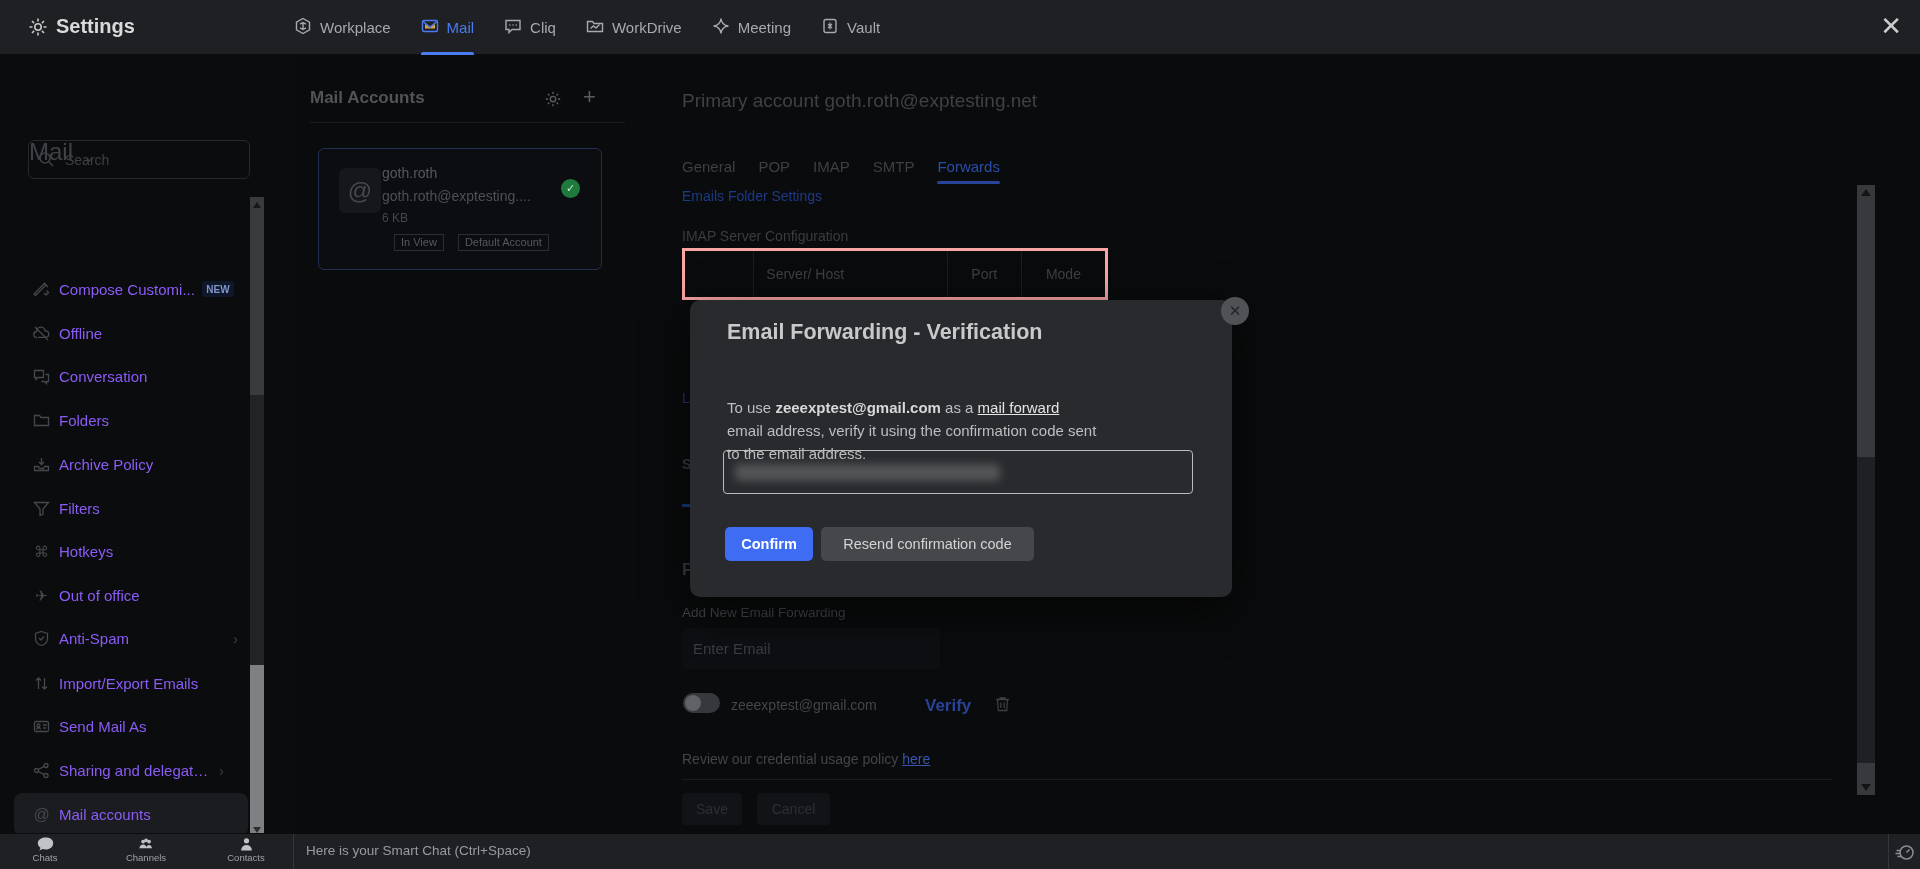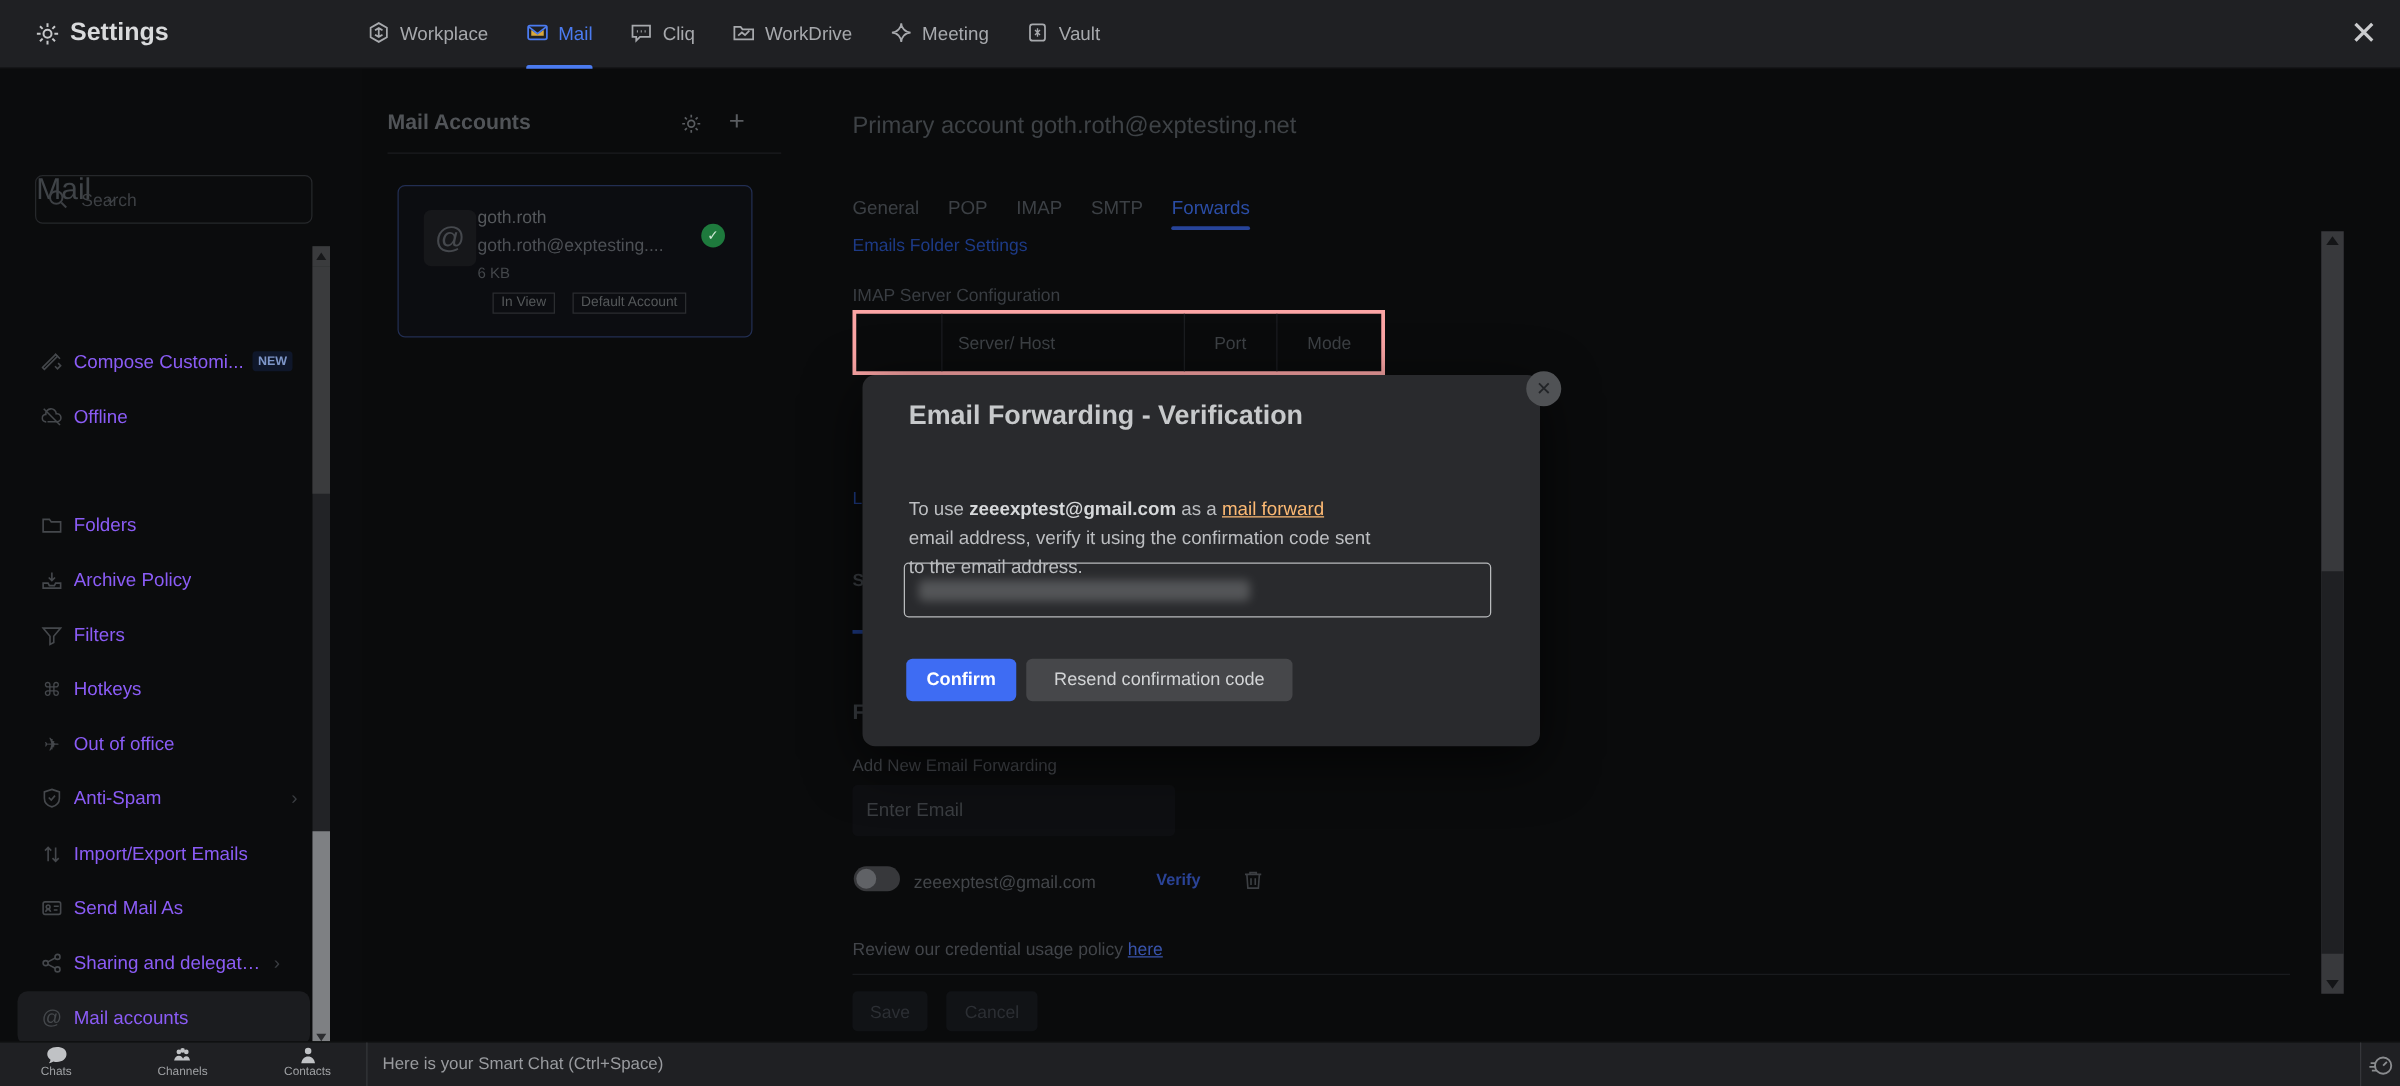--- a/index.html
+++ b/index.html
@@ -68,40 +68,40 @@
   .imap-th { height:100%; border-right:1px solid #1b1d20; color:#3d4145; font-size:14px; display:flex; align-items:center; }
   .frag { position:absolute; left:682px; color:#3a3e43; }
   .frag-link { color:#1d3a86; }
 
   .fwd-add-label { position:absolute; left:682px; top:605px; font-size:13.5px; color:#43464b; }
   .fwd-input { position:absolute; left:682px; top:628px; width:258px; height:41px; background:#0e0f12; border:none; border-radius:4px; color:#6b6e72; font-size:15px; padding-left:11px; outline:none; font-family:"Liberation Sans",sans-serif; }
   .fwd-input::placeholder { color:#3a3d41; }
   .fwd-toggle { position:absolute; left:683px; top:693px; width:37px; height:20px; background:#37383b; border-radius:10px; cursor:pointer; }
   .fwd-toggle .knob { position:absolute; left:2px; top:2px; width:16px; height:16px; background:#606266; border-radius:50%; }
   .fwd-email { position:absolute; left:731px; top:697px; font-size:14px; color:#43464a; }
-  .fwd-verify { position:absolute; left:925px; top:696px; font-size:13px; font-weight:bold; color:#2a4397; cursor:pointer; }
+  .fwd-verify { position:absolute; left:925px; top:696px; font-size:17px; font-weight:bold; color:#2a4397; cursor:pointer; }
   .fwd-trash { position:absolute; left:994px; top:695px; width:17px; height:18px; color:#3c3f43; cursor:pointer; }
   .fwd-review { position:absolute; left:682px; top:751px; font-size:14px; color:#42454a; }
   .fwd-review a { color:#3954ac; text-decoration:underline; cursor:pointer; }
   .fwd-div { position:absolute; left:682px; top:779px; width:1150px; height:1px; background:#191b1e; }
   .btn-dim { position:absolute; top:793px; height:32px; background:#111316; border:none; border-radius:4px; color:#2c2f34; font-size:14px; font-family:"Liberation Sans",sans-serif; cursor:pointer; }
 
   
   .main-scroll { position:absolute; left:1857px; top:185px; width:18px; height:610px; background:#38393c; z-index:60; }
   .main-scroll .thumb { position:absolute; left:0; top:272px; width:18px; height:306px; background:#1f2023; }
   .ms-tri-up { width:0; height:0; border-left:5px solid transparent; border-right:5px solid transparent; border-bottom:7px solid #141517; margin:4px auto; }
   .ms-tri-down { position:absolute; bottom:4px; left:4px; width:0; height:0; border-left:5px solid transparent; border-right:5px solid transparent; border-top:7px solid #141517; }
 
   
   .modal { position:absolute; left:690px; top:300px; width:542px; height:297px; background:#292a2d; border-radius:10px; box-shadow:0 12px 45px rgba(0,0,0,.65); z-index:100; }
   .modal-close { position:absolute; right:-17px; top:-3px; width:28px; height:28px; background:#505255; border-radius:50%; color:#222427; font-size:15px; display:flex; align-items:center; justify-content:center; cursor:pointer; }
   .modal-title { position:absolute; left:37px; top:20px; font-size:21.5px; font-weight:bold; color:#c7c9cb; }
   .modal-body { position:absolute; left:37px; top:96px; width:370px; font-size:15px; line-height:23px; color:#bcbec1; }
   .modal-body b { color:#d6d8da; }
-  .modal-body .ul-link { text-decoration:underline; cursor:pointer; color:#fdba74; }
+  .modal-body .ul-link { text-decoration:underline; cursor:pointer; color:#e5e5e5; }
   .modal-input { position:absolute; left:33px; top:150px; width:470px; height:44px; border:1px solid #b9bbbd; border-radius:4px; background:transparent; cursor:text; }
   .blur-blob { position:absolute; left:11px; top:13px; width:265px; height:17px; background:#77797b; opacity:.55; border-radius:4px; filter:blur(4px); }
   .btn-confirm { position:absolute; left:35px; top:227px; width:88px; height:34px; background:#3e6cf3; border:none; border-radius:5px; color:#fff; font-size:14.5px; font-weight:bold; cursor:pointer; font-family:"Liberation Sans",sans-serif; }
   .btn-resend { position:absolute; left:131px; top:227px; width:213px; height:34px; background:#46474a; border:none; border-radius:5px; color:#d2d4d6; font-size:14.5px; cursor:pointer; font-family:"Liberation Sans",sans-serif; }
 
   
   .bottombar { position:absolute; left:0; top:833px; width:1920px; height:36px; background:#1f2023; border-top:1px solid #0b0c0d; z-index:90; }
   .bb-item { position:absolute; top:2px; width:70px; height:32px; text-align:center; color:#9fa1a4; font-size:9.5px; cursor:pointer; }
   .bb-item svg { width:17px; height:15px; display:block; margin:1px auto 0; color:#c0c2c5; }
   .bb-div { position:absolute; top:0; width:1px; height:36px; background:#35363a; }
@@ -193,20 +193,29 @@
     <span class="badge-new">NEW</span>
   </div>
   <div class="sb-item" style="top:257px">
     <span class="ic">
         <svg viewBox="0 0 17 17" fill="none" stroke="currentColor" stroke-width="1.3">
           <path d="M4 12.5a3 3 0 01-.4-6A4.2 4.2 0 0112 6a3.2 3.2 0 011 6.4H5"></path>
           <path d="M2 2l13 13"></path>
         </svg>
       </span>
     <span class="lb">Offline</span>
+  </div>
+  <div class="sb-item" style="top:300px">
+    <span class="ic">
+        <svg viewBox="0 0 17 17" fill="none" stroke="currentColor" stroke-width="1.3">
+          <path d="M1.5 2.5h9v7H5l-2 2v-2H1.5z"></path>
+          <path d="M12.5 6.5h3v7h-2v2l-2-2H8.5"></path>
+        </svg>
+      </span>
+    <span class="lb">Conversation</span>
   </div>
   <div class="sb-item" style="top:344px">
     <span class="ic">
         <svg viewBox="0 0 17 17" fill="none" stroke="currentColor" stroke-width="1.3">
           <path d="M1.5 3.5h5l1.5 2h7.5v8h-14z"></path>
         </svg>
       </span>
     <span class="lb">Folders</span>
   </div>
   <div class="sb-item" style="top:388px">

